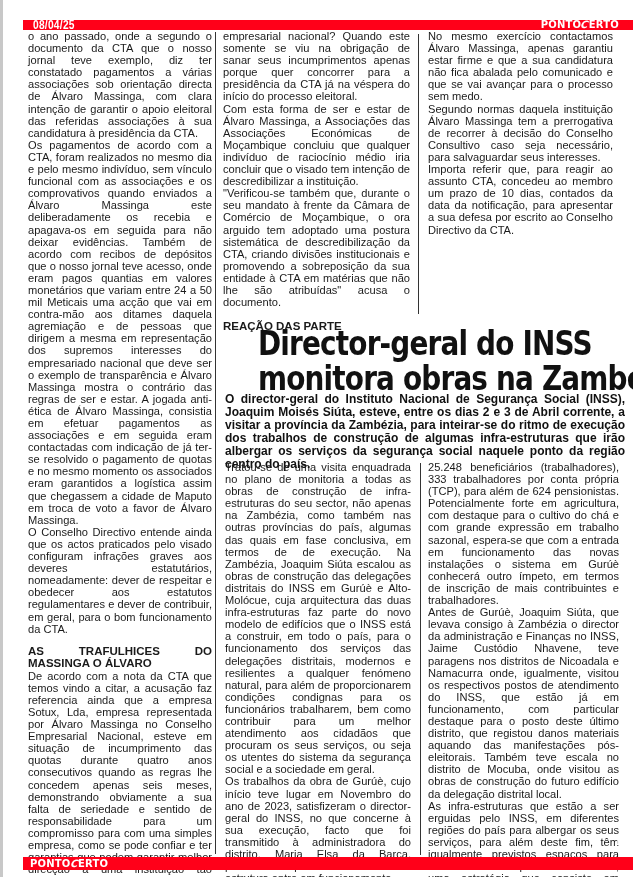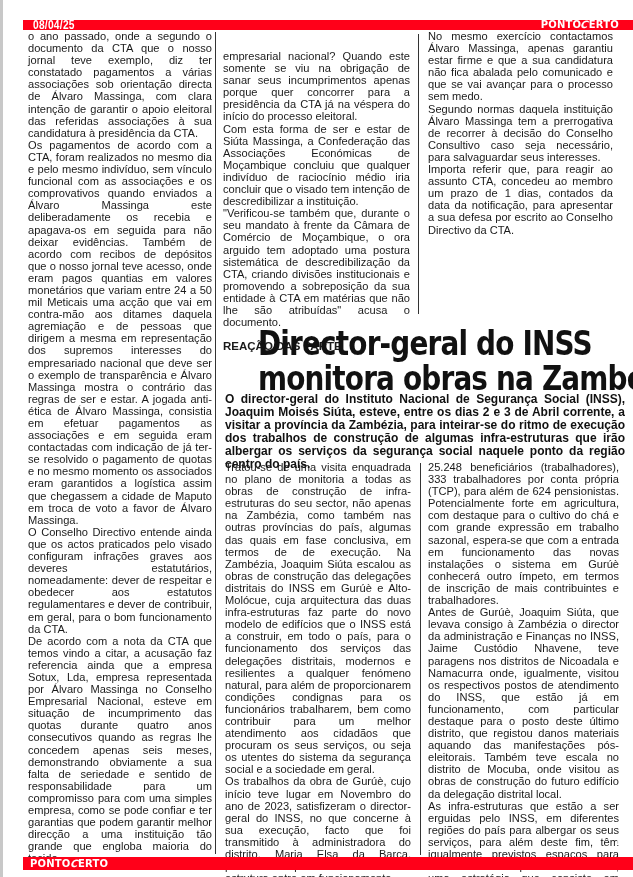--- a/index.html
+++ b/index.html
@@ -14,21 +14,21 @@
     .date { position: absolute; left: 33px; top: 18px; color: #fff; font-weight: bold; font-size: 12px; letter-spacing: 0.3px; font-family: "Liberation Sans Narrow", "Liberation Sans", sans-serif; transform: scaleX(0.85); transform-origin: left; }
     .brand { position: absolute; color: #fff; font-weight: bold; font-size: 10px; letter-spacing: 0.2px; font-family: "DejaVu Sans", sans-serif; }
     .brand.top { right: 14px; top: 19px; }
     .brand.bottom { left: 30px; top: 858px; }
     .brand .c { display: inline-block; transform: skewX(-20deg); }
     .pagenum { position: absolute; right: 6px; top: 835px; color: #fff; font-weight: bold; font-size: 11px; }
 
     .col { position: absolute; font-size: 11.1px; line-height: 12.1px; text-align: justify; }
     .col p { margin: 0; }
     .col1 { left: 28px; top: 30px; width: 184px; }
-    .col2 { left: 223px; top: 30px; width: 187px; margin-top: 20px; }
+    .col2 { left: 223px; top: 30px; width: 187px; }
     .col3 { left: 428px; top: 30px; width: 185px; }
     .vline { position: absolute; width: 1px; background: #333; }
     .subhead { font-weight: bold; font-size: 11.5px; line-height: 12.5px; margin-top: 10px !important; }
     .col2 .subhead { margin-top: 12px !important; }
 
     .headline { position: absolute; left: 222px; top: 326px; width: 400px; text-align: center; font-family: "DejaVu Sans", sans-serif; font-weight: bold; font-size: 34px; line-height: 35px; color: #111; letter-spacing: -1px; transform: scaleX(0.82); transform-origin: center; }
     .headline div { white-space: nowrap; }
     .lead { position: absolute; left: 225px; top: 393px; width: 400px; font-weight: bold; font-size: 12px; line-height: 13px; text-align: justify; color: #111; }
     .body1 { left: 225px; top: 461px; width: 186px; }
     .body2 { left: 428px; top: 461px; width: 191px; }
@@ -39,38 +39,39 @@
 <div class="page-edge"></div>
 
 <div class="bar top"></div>
 <div class="date">08/04/25</div>
 <div class="brand top"><span>PONTO</span><span class="c">C</span><span>ERTO</span></div>
 
 <div class="col col1">
   <p>o ano passado, onde a segundo o documento da CTA que o nosso jornal teve exemplo, diz ter constatado pagamentos a várias associações sob orientação directa de Álvaro Massinga, com clara intenção de garantir o apoio eleitoral das referidas associações à sua candidatura à presidência da CTA.</p>
   <p>Os pagamentos de acordo com a CTA, foram realizados no mesmo dia e pelo mesmo indivíduo, sem vínculo funcional com as associações e os comprovativos quando enviados a Álvaro Massinga este deliberadamente os recebia e apagava-os em seguida para não deixar evidências. Também de acordo com recibos de depósitos que o nosso jornal teve acesso, onde eram pagos quantias em valores monetários que variam entre 24 a 50 mil Meticais uma acção que vai em contra-mão aos ditames daquela agremiação e de pessoas que dirigem a mesma em representação dos supremos interesses do empresariado nacional que deve ser o exemplo de transparência e Álvaro Massinga mostra o contrário das regras de ser e estar. A jogada anti-ética de Álvaro Massinga, consistia em efetuar pagamentos as associações e em seguida eram contactadas com indicação de já ter-se resolvido o pagamento de quotas e no mesmo momento os associados eram garantidos a logística assim que chegassem a cidade de Maputo em troca de voto a favor de Álvaro Massinga.</p>
   <p>O Conselho Directivo entende ainda que os actos praticados pelo visado configuram infrações graves aos deveres estatutários, nomeadamente: dever de respeitar e obedecer aos estatutos regulamentares e dever de contribuir, em geral, para o bom funcionamento da CTA.</p>
+  <p class="subhead">AS TRAFULHICES DO MASSINGA O ÁLVARO</p>
   <p>De acordo com a nota da CTA que temos vindo a citar, a acusação faz referencia ainda que a empresa Sotux, Lda, empresa representada por Álvaro Massinga no Conselho Empresarial Nacional, esteve em situação de incumprimento das quotas durante quatro anos consecutivos quando as regras lhe concedem apenas seis meses, demonstrando obviamente a sua falta de seriedade e sentido de responsabilidade para um compromisso para com uma simples empresa, como se pode confiar e ter garantias que podem garantir melhor direcção a uma instituição tão grande que engloba maioria do tecido</p>
 </div>
 
 <div class="vline" style="left:215px; top:32px; height:822px;"></div>
 
 <div class="col col2">
   <p>empresarial nacional? Quando este somente se viu na obrigação de sanar seus incumprimentos apenas porque quer concorrer para a presidência da CTA já na véspera do início do processo eleitoral.</p>
-  <p>Com esta forma de ser e estar de Siúta Massinga, a Confederação das Associações Económicas de Moçambique concluiu que qualquer indivíduo de raciocínio médio iria concluir que o visado tem intenção de descredibilizar a instituição.</p>
+  <p>Com esta forma de ser e estar de Álvaro Massinga, a Associações das Associações Económicas de Moçambique concluiu que qualquer indivíduo de raciocínio médio iria concluir que o visado tem intenção de descredibilizar a instituição.</p>
   <p>"Verificou-se também que, durante o seu mandato à frente da Câmara de Comércio de Moçambique, o ora arguido tem adoptado uma postura sistemática de descredibilização da CTA, criando divisões institucionais e promovendo a sobreposição da sua entidade à CTA em matérias que não lhe são atribuídas" acusa o documento.</p>
   <p class="subhead">REAÇÃO DAS PARTE</p>
 </div>
 
 <div class="vline" style="left:418px; top:34px; height:280px;"></div>
 
 <div class="col col3">
   <p>No mesmo exercício contactamos Álvaro Massinga, apenas garantiu estar firme e que a sua candidatura não fica abalada pelo comunicado e que se vai avançar para o processo sem medo.</p>
   <p>Segundo normas daquela instituição Álvaro Massinga tem a prerrogativa de recorrer à decisão do Conselho Consultivo caso seja necessário, para salvaguardar seus interesses.</p>
-  <p>Importa referir que, para reagir ao assunto CTA, concedeu ao membro um prazo de 1 dias,  contados da data da notificação, para apresentar a sua defesa por escrito ao Conselho Directivo da CTA.</p>
+  <p>Importa referir que, para reagir ao assunto CTA, concedeu ao membro um prazo de 10 dias,  contados da data da notificação, para apresentar a sua defesa por escrito ao Conselho Directivo da CTA.</p>
 </div>
 
 <div class="headline">
   <div>Director-geral do INSS</div>
   <div>monitora obras na Zambézia</div>
 </div>
 
 <div class="lead">O director-geral do Instituto Nacional de Segurança Social (INSS), Joaquim Moisés Siúta, esteve, entre os dias 2 e 3 de Abril corrente, a visitar a província da Zambézia, para inteirar-se do ritmo de execução dos trabalhos de construção de algumas infra-estruturas que irão albergar os serviços da segurança social naquele ponto da região centro do país.</div>
 
 <div class="col body1">

